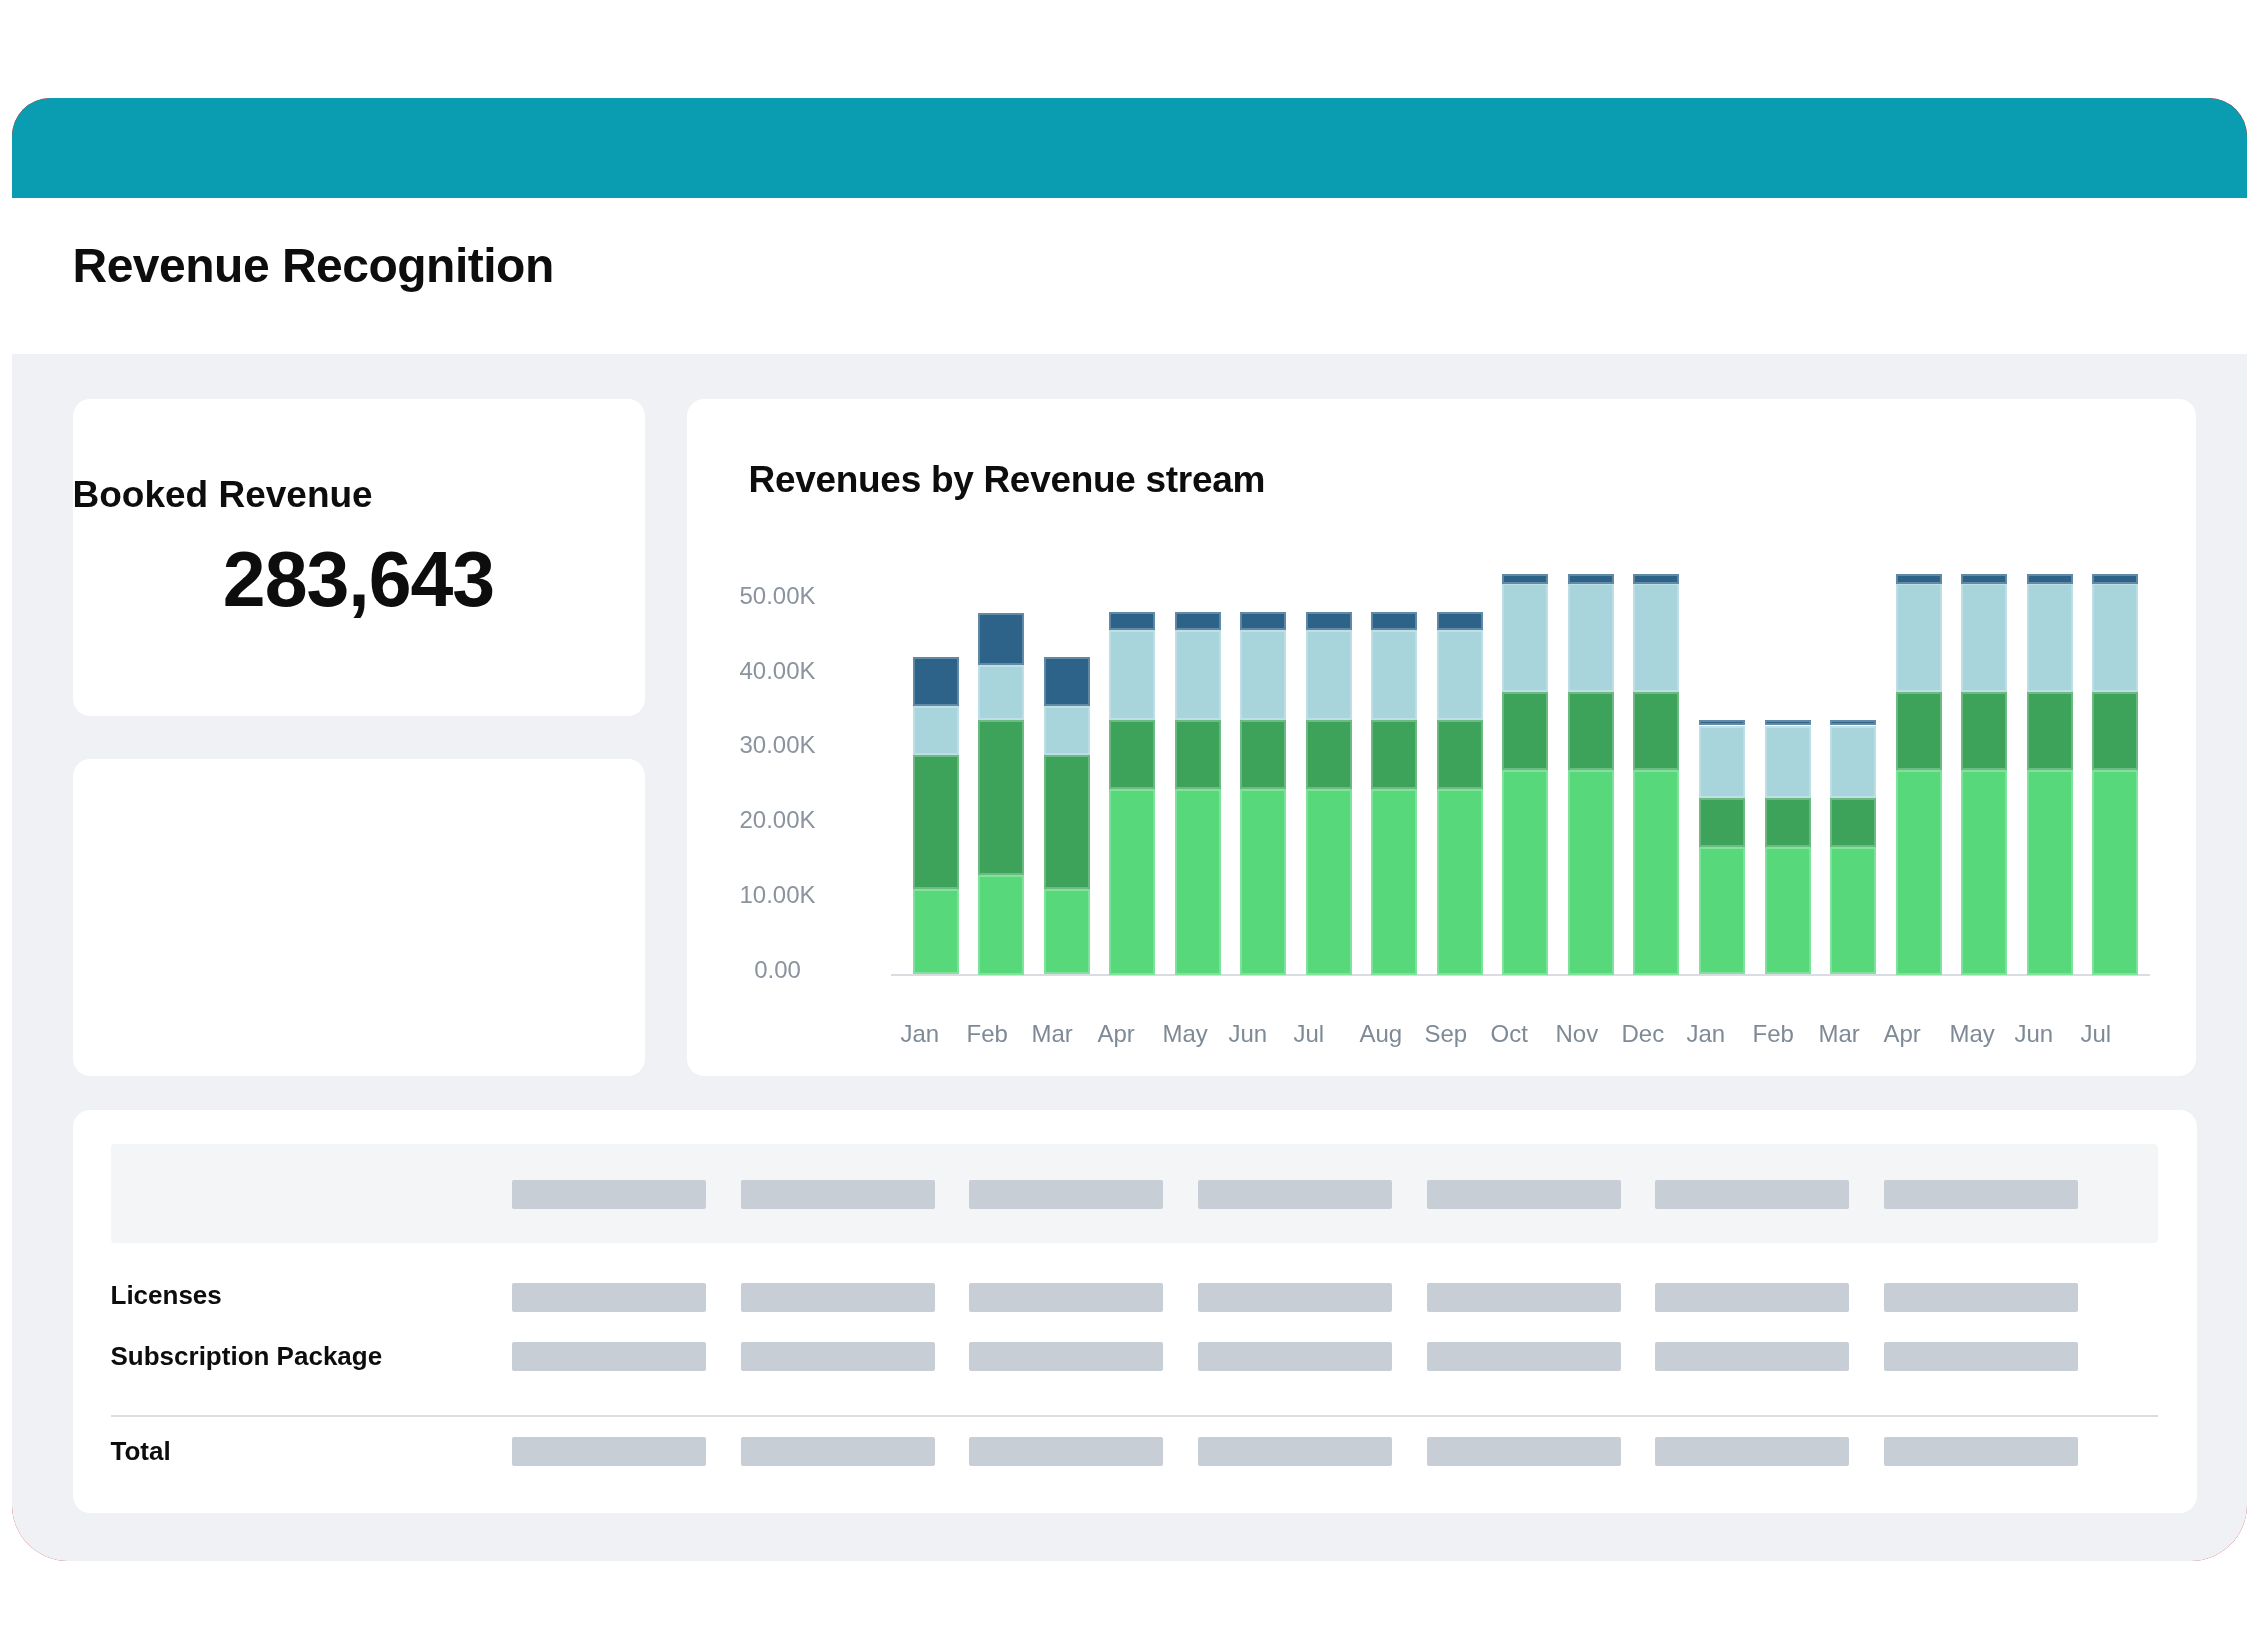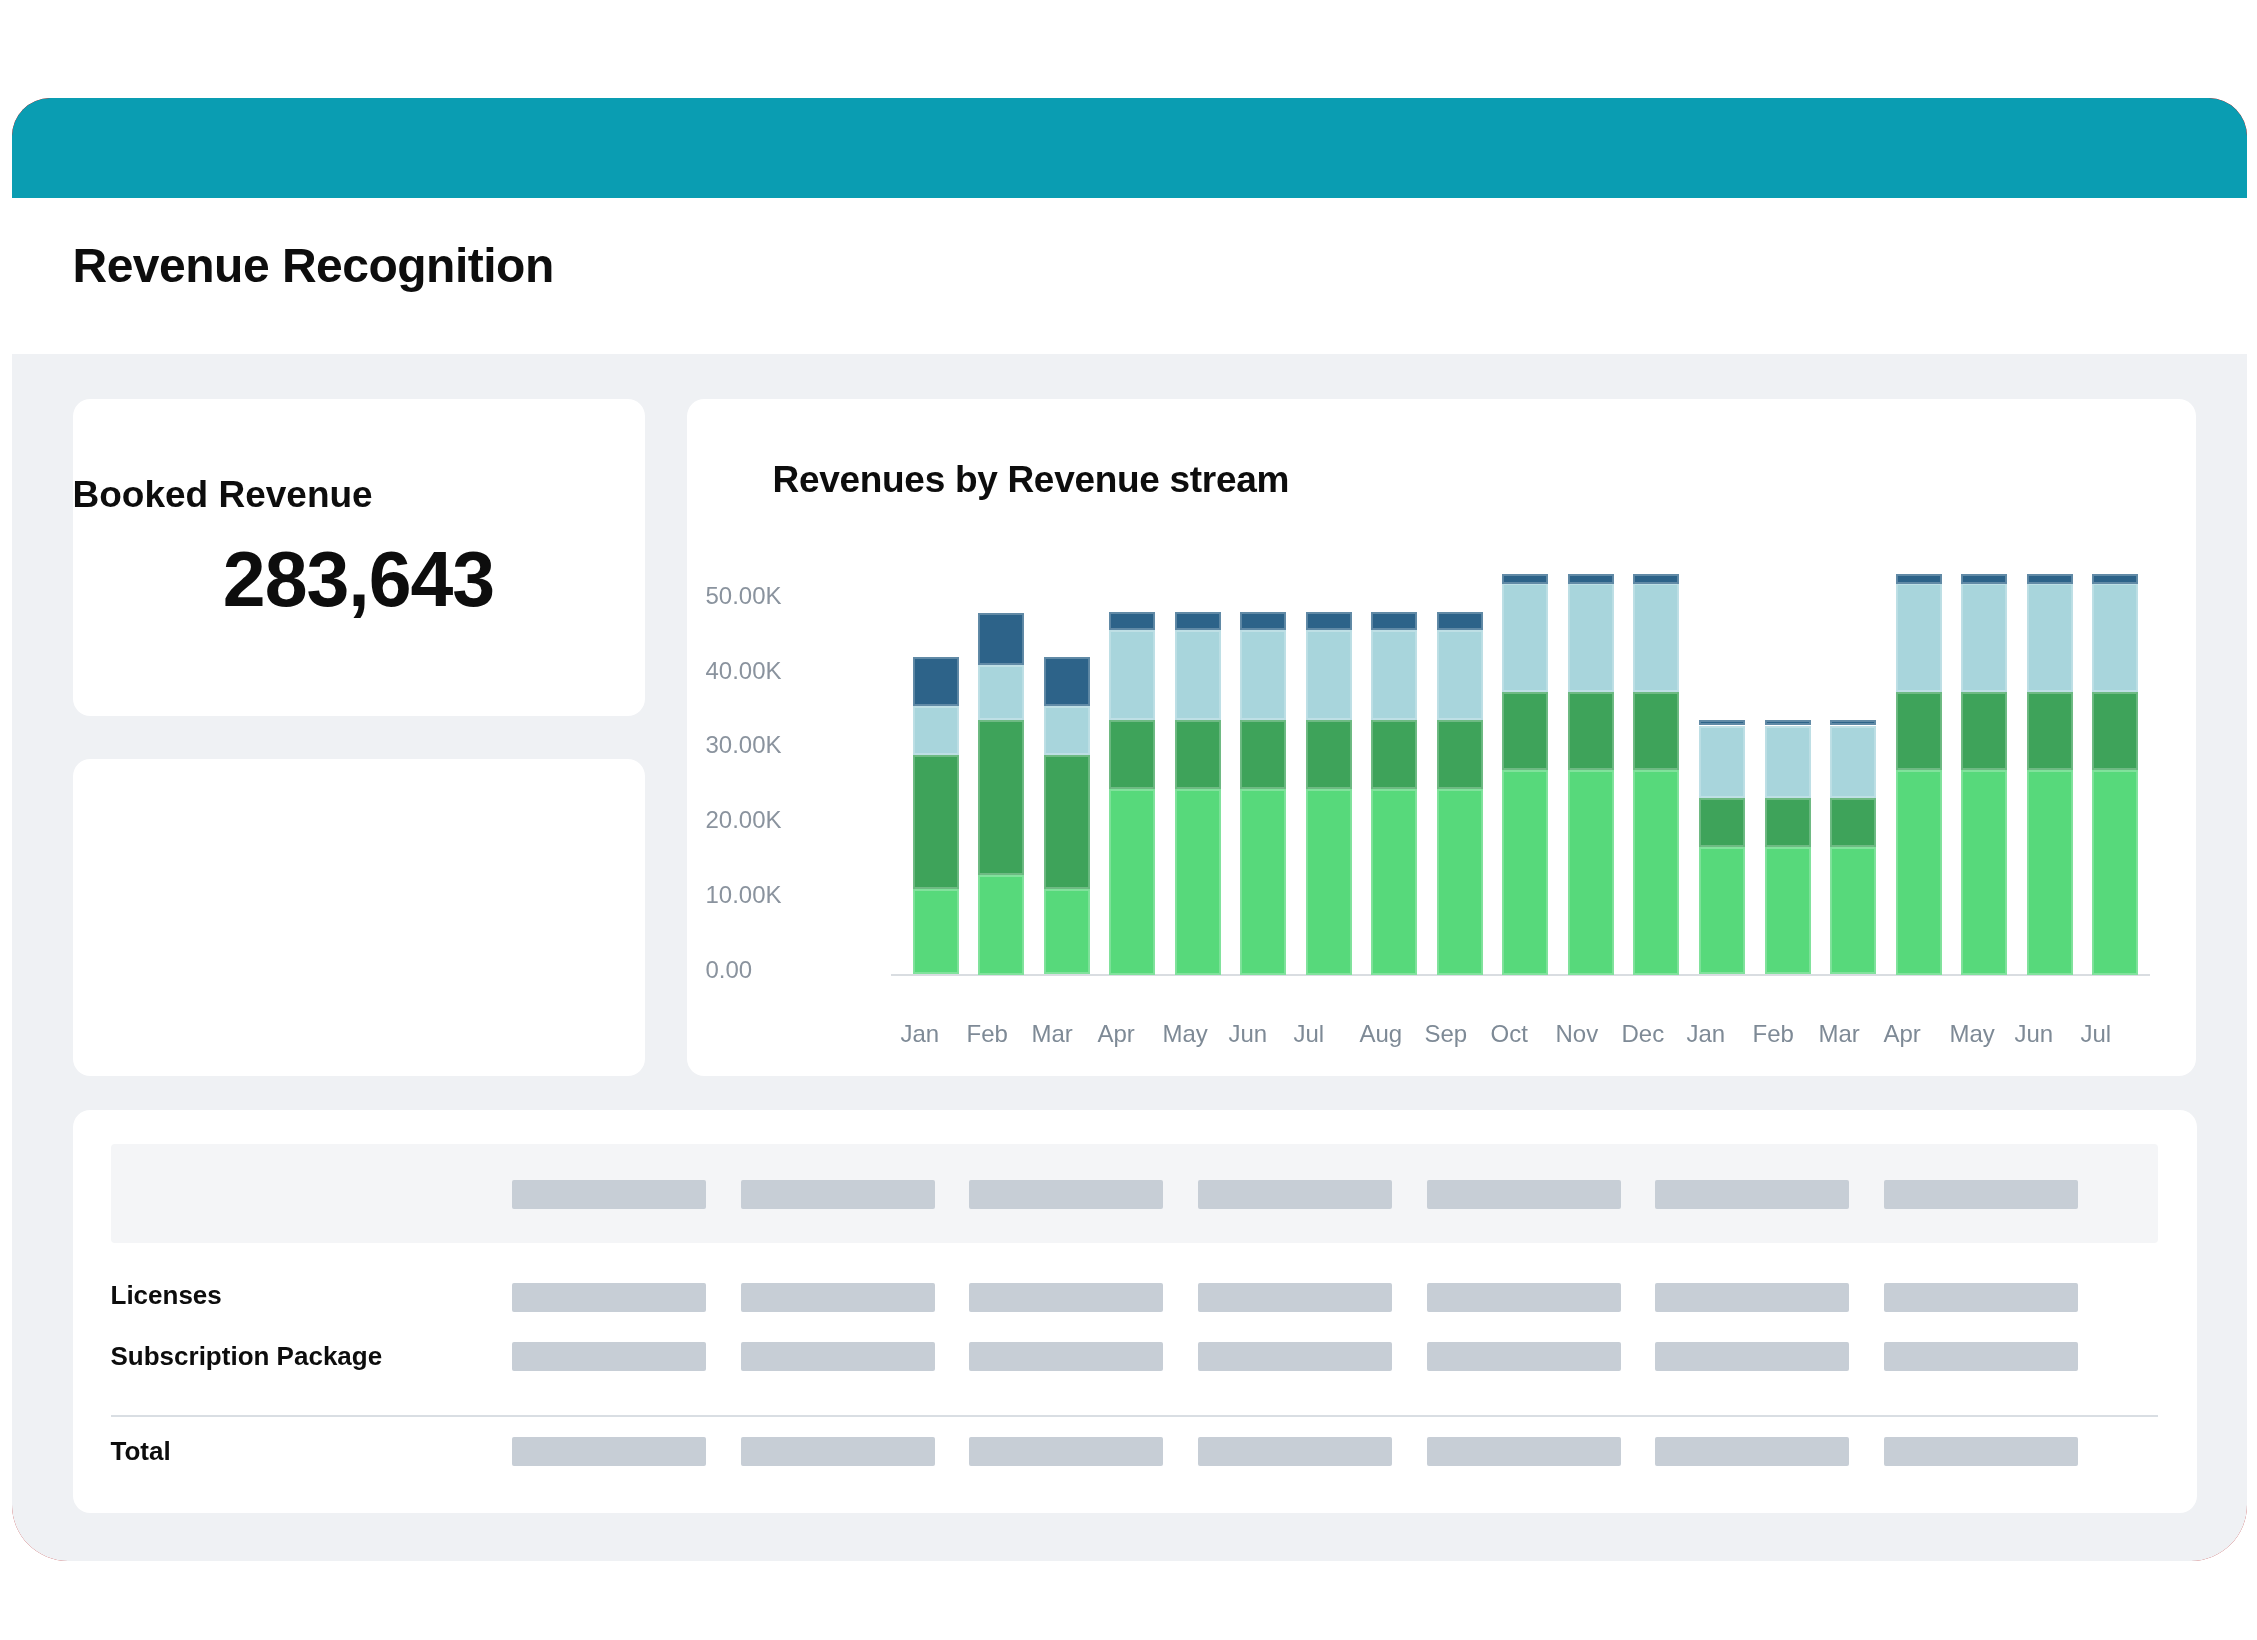--- a/index.html
+++ b/index.html
@@ -23,23 +23,23 @@
 
   .kpi-card-1 { left:61px; top:45px;  width:572px; height:317px; }
   .kpi-card-2 { left:61px; top:405px; width:572px; height:317px; }
   .kpi-label  { position:absolute; left:0; top:75px;  width:100%; text-align:left;
                 font-size:37px; font-weight:700; color:#0d0d0d; }
   .kpi-value  { position:absolute; left:0; top:136px; width:100%; text-align:center;
                 font-size:77px; font-weight:800; letter-spacing:-1px; color:#0d0d0d; }
 
   .chart-card { left:675px; top:45px; width:1509px; height:677px; }
   .chart-title { position:absolute; left:62px; top:60px; font-size:37px; font-weight:800;
-                 letter-spacing:-0.3px; color:#0d0d0d;margin-left:24px; }
+                 letter-spacing:-0.3px; color:#0d0d0d; }
   .ytick { position:absolute; left:19px; width:144px; height:29px; line-height:29px;
-           text-align:left; font-size:24px; color:#8a939e; }
+           text-align:center; font-size:24px; color:#8a939e; }
   .x-axis-line { position:absolute; left:204px; top:575px; width:1259px; height:1.9px; background:#d9dde1; }
   .seg { position:absolute; box-shadow:inset 0 0 0 1.9px rgba(255,255,255,0.25); }
   .month-label { position:absolute; width:69px; top:620px; height:29px; line-height:29px;
                  text-align:left; font-size:24px; color:#7e8a96; }
 
   .table-card { left:61px; top:756px; width:2124px; height:403px; }
   .thead-band { position:absolute; left:38px; top:34px; width:2047px; height:99px;
                 background:#f4f5f7; border-radius:3.8px; }
   .pill { position:absolute; width:194px; height:29px; background:#c7ced6; border-radius:1.9px; }
   .row-label { position:absolute; left:38px; height:29px; line-height:29px;

